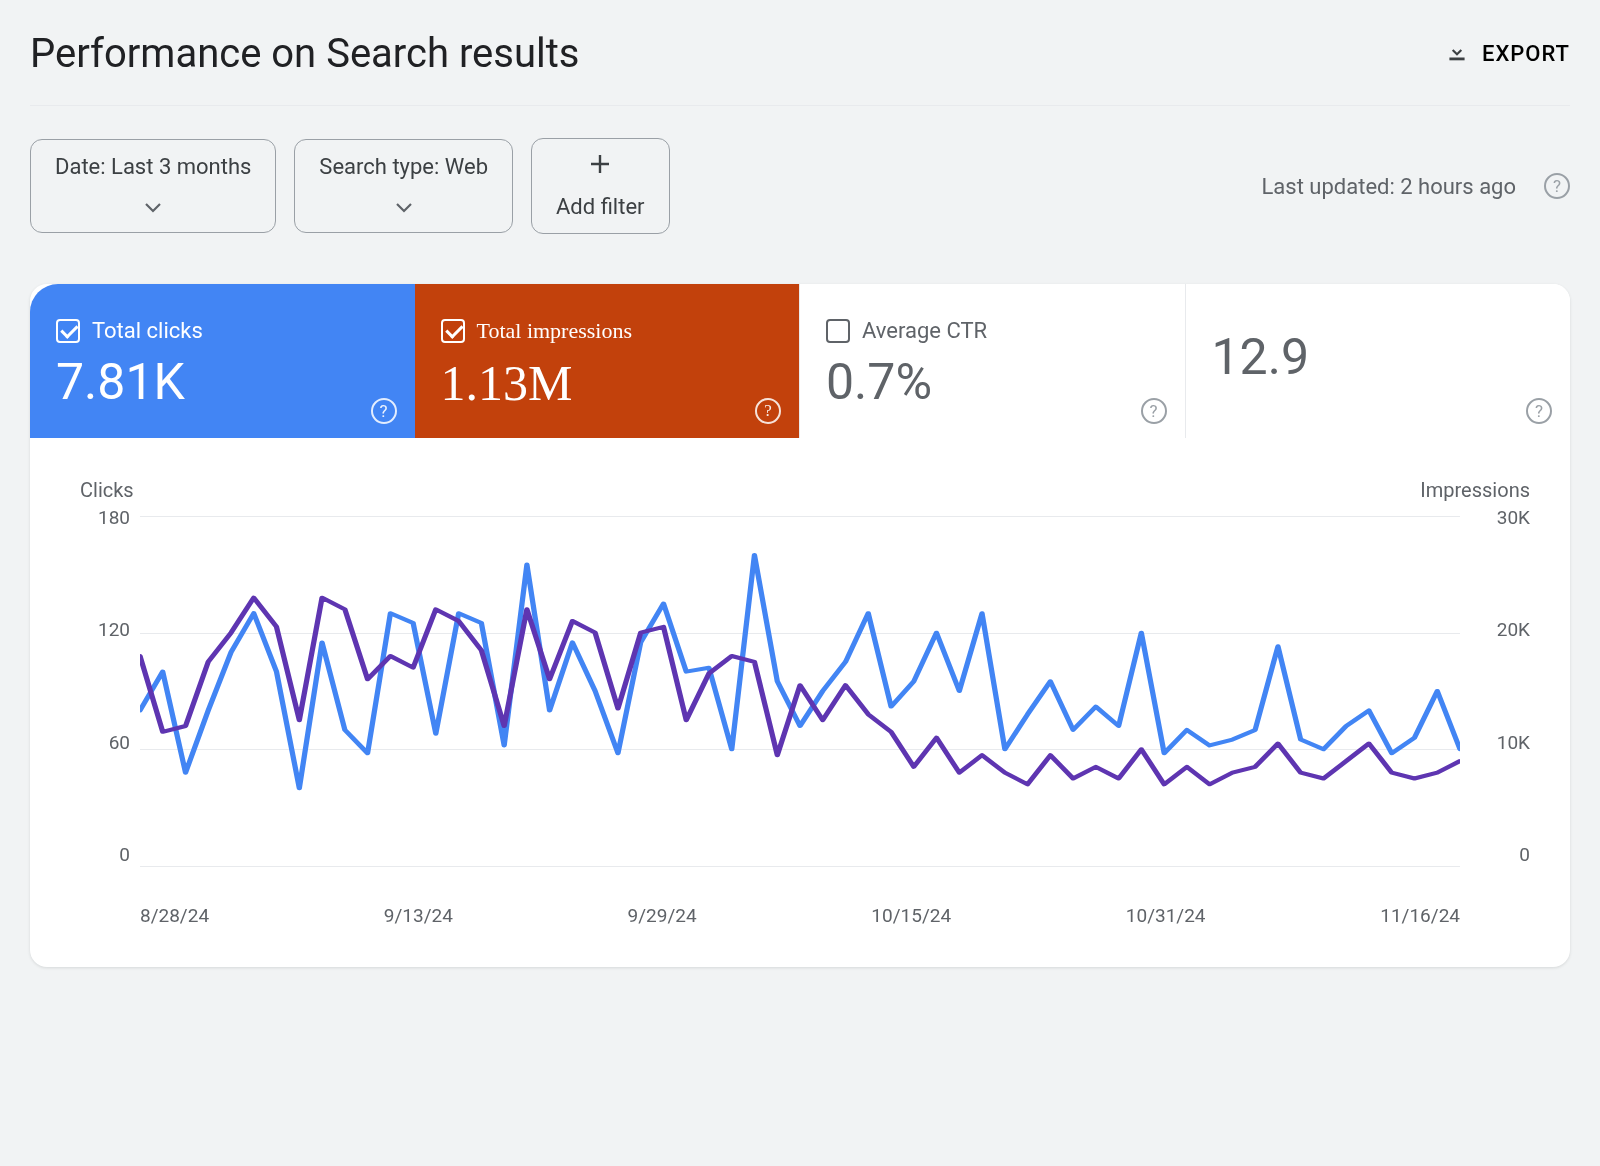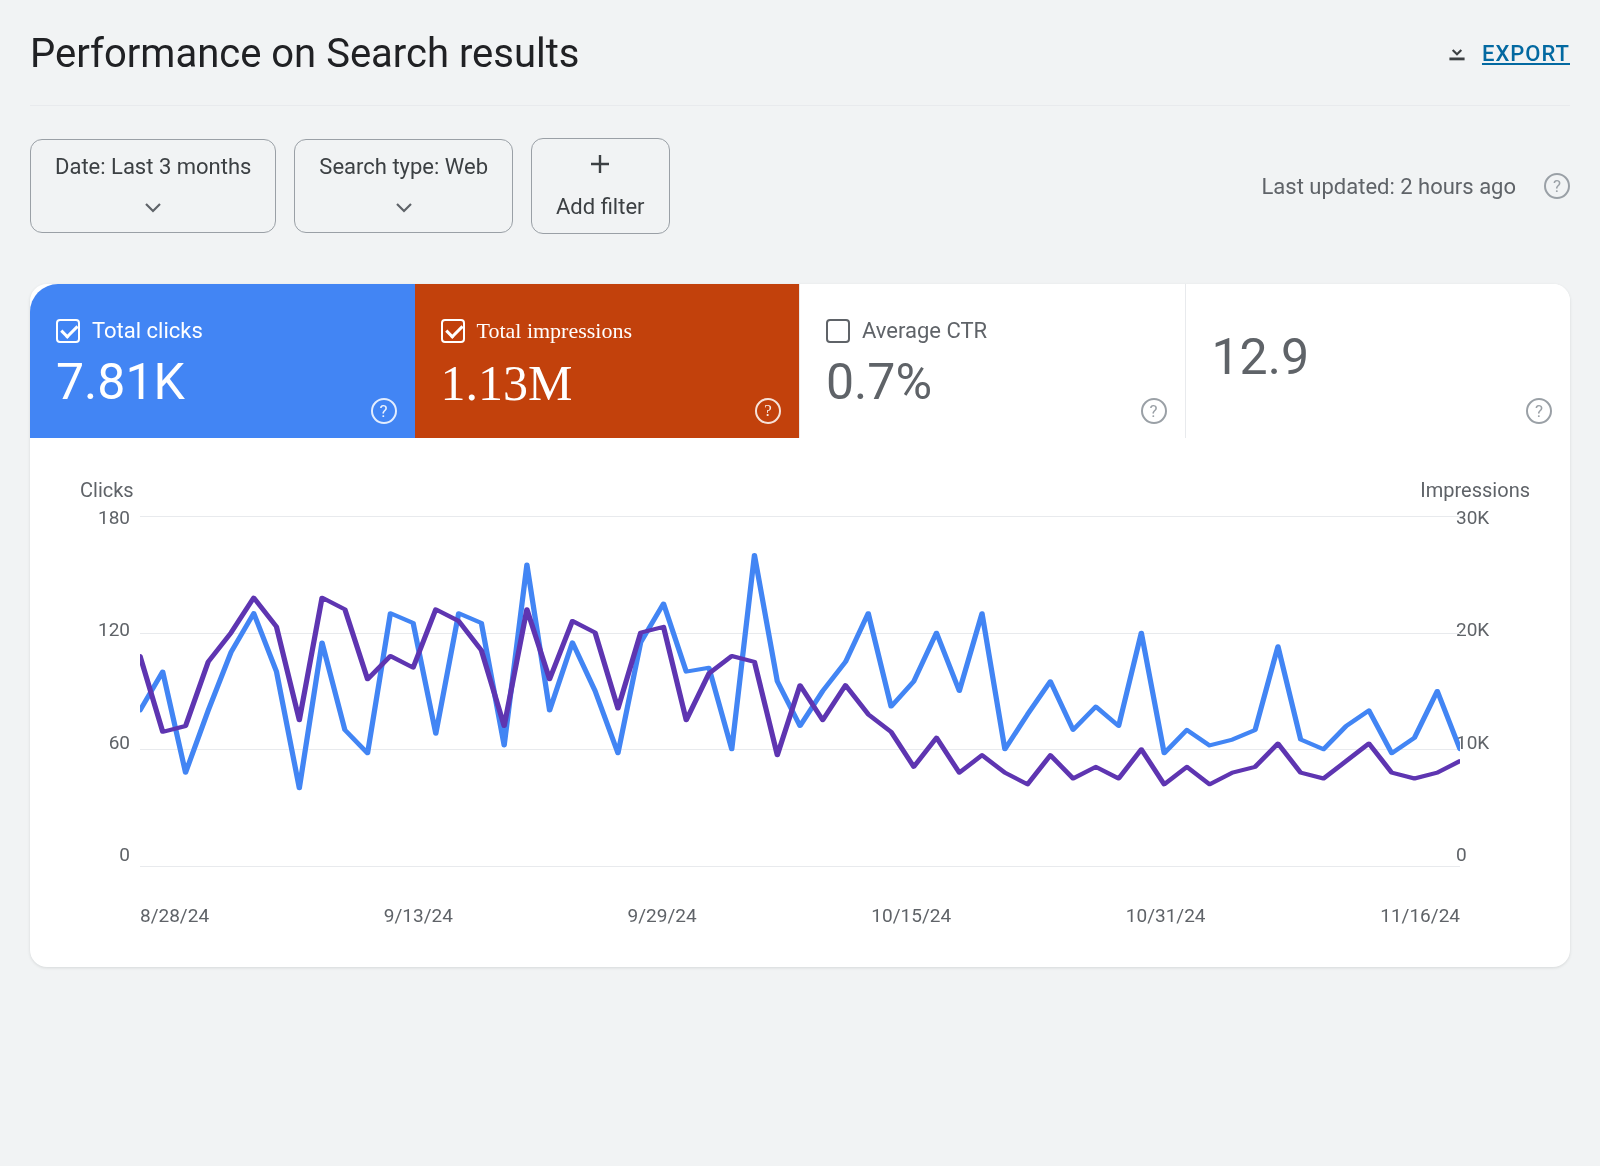--- a/index.html
+++ b/index.html
@@ -26,23 +26,22 @@
     font-weight: 400;
     color: #202124;
   }
   .export-btn {
     display: flex;
     align-items: center;
     gap: 12px;
     font-size: 22px;
     font-weight: 500;
     letter-spacing: 1px;
-    color: #0369a1;
+    color: #000000;
     cursor: pointer;
-    text-decoration: underline;
   }
   .filters-row {
     display: flex;
     align-items: center;
     gap: 18px;
     padding: 32px 0 50px 0;
   }
   .chip {
     display: flex;
     align-items: center;
@@ -126,21 +125,21 @@
     position: relative;
   }
   .axis-labels { display:flex; justify-content:space-between; font-size:20px; color:#5f6368;}
   .chart-box { position:relative; height:380px; margin-top:4px; }
   .y-left, .y-right {
     position:absolute; top:0; height:100%;
     display:flex; flex-direction:column; justify-content:space-between;
     font-size:19px; color:#5f6368;
   }
   .y-left { left:0; text-align:right; width:50px; padding-bottom:20px;}
-  .y-right { right:14px; text-align:left; width:60px; padding-bottom:20px;}
+  .y-right { right:0; text-align:right; width:60px; padding-bottom:20px;}
   .plot {
     position:absolute; left:60px; right:70px; top:10px; bottom:20px;
   }
   .gridline { position:absolute; left:0; right:0; height:1px; background:#e8eaed; }
   svg.lines { position:absolute; inset:0; width:100%; height:100%; }
   .x-axis { display:flex; justify-content:space-between; padding:18px 70px 0 60px; font-size:19px; color:#5f6368;}
 </style>
 </head>
 <body>
 

